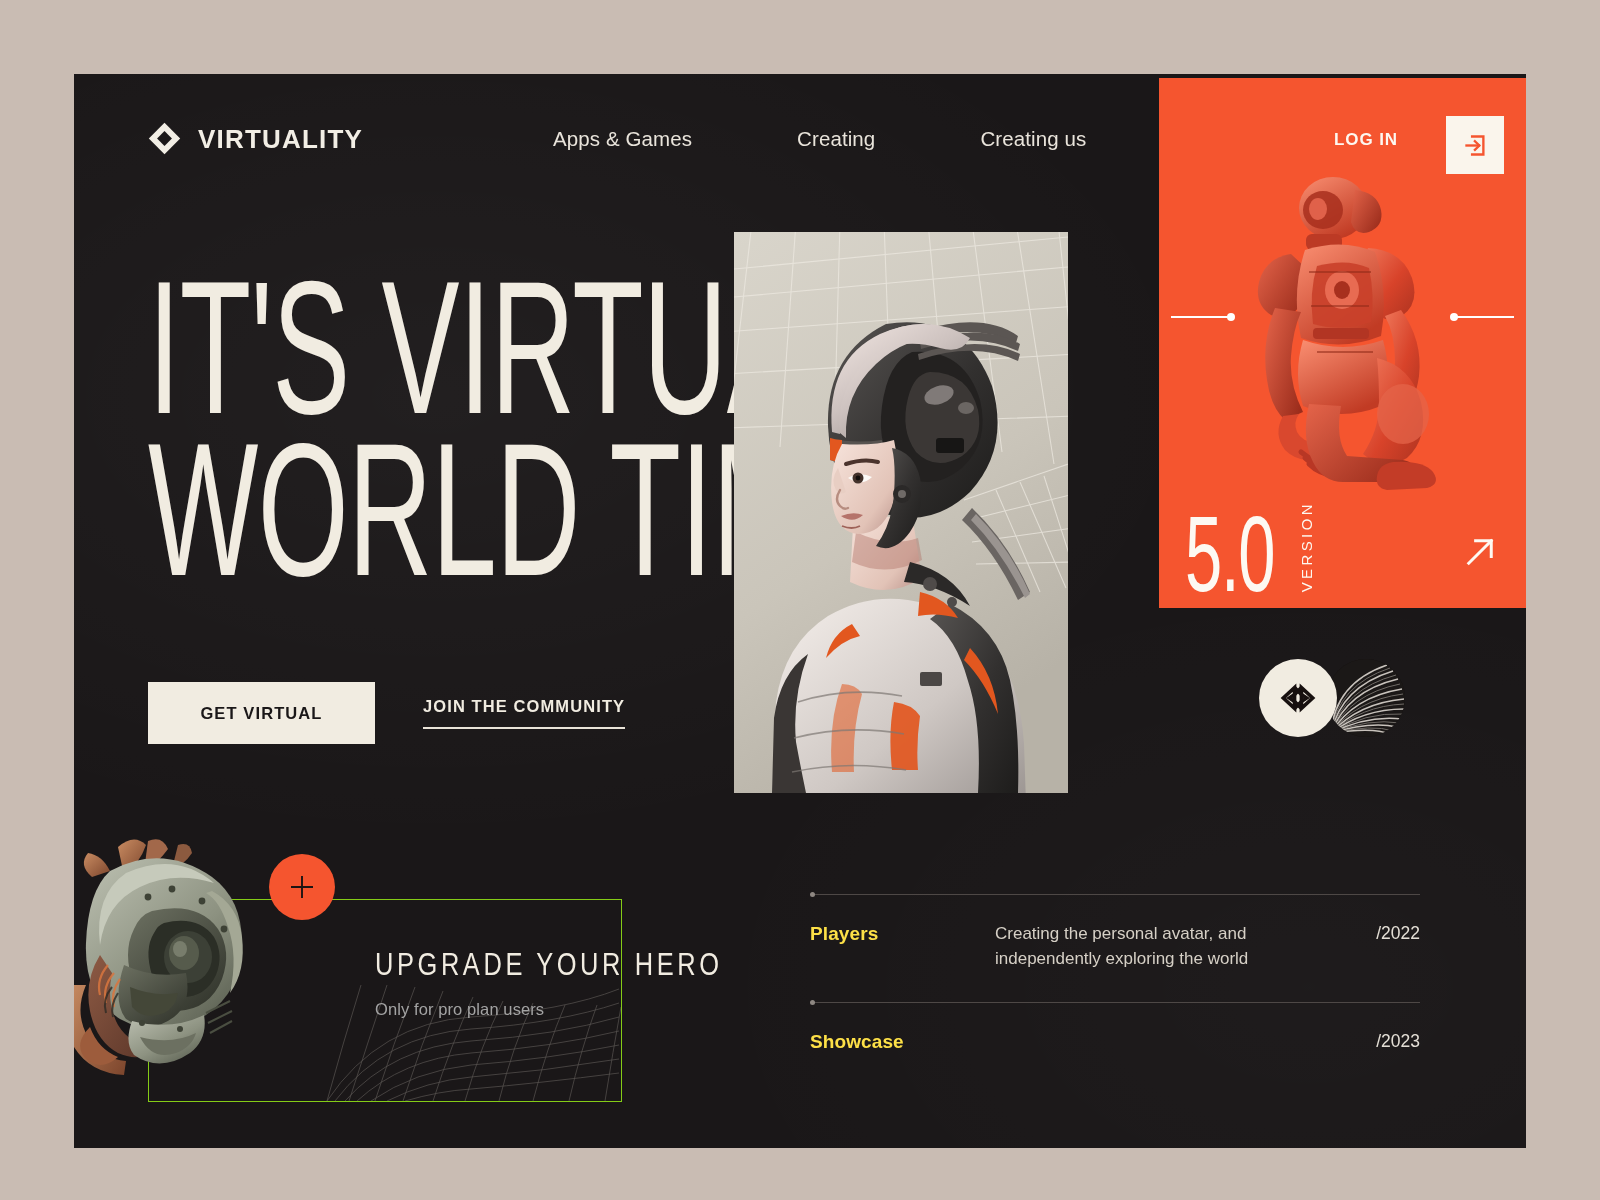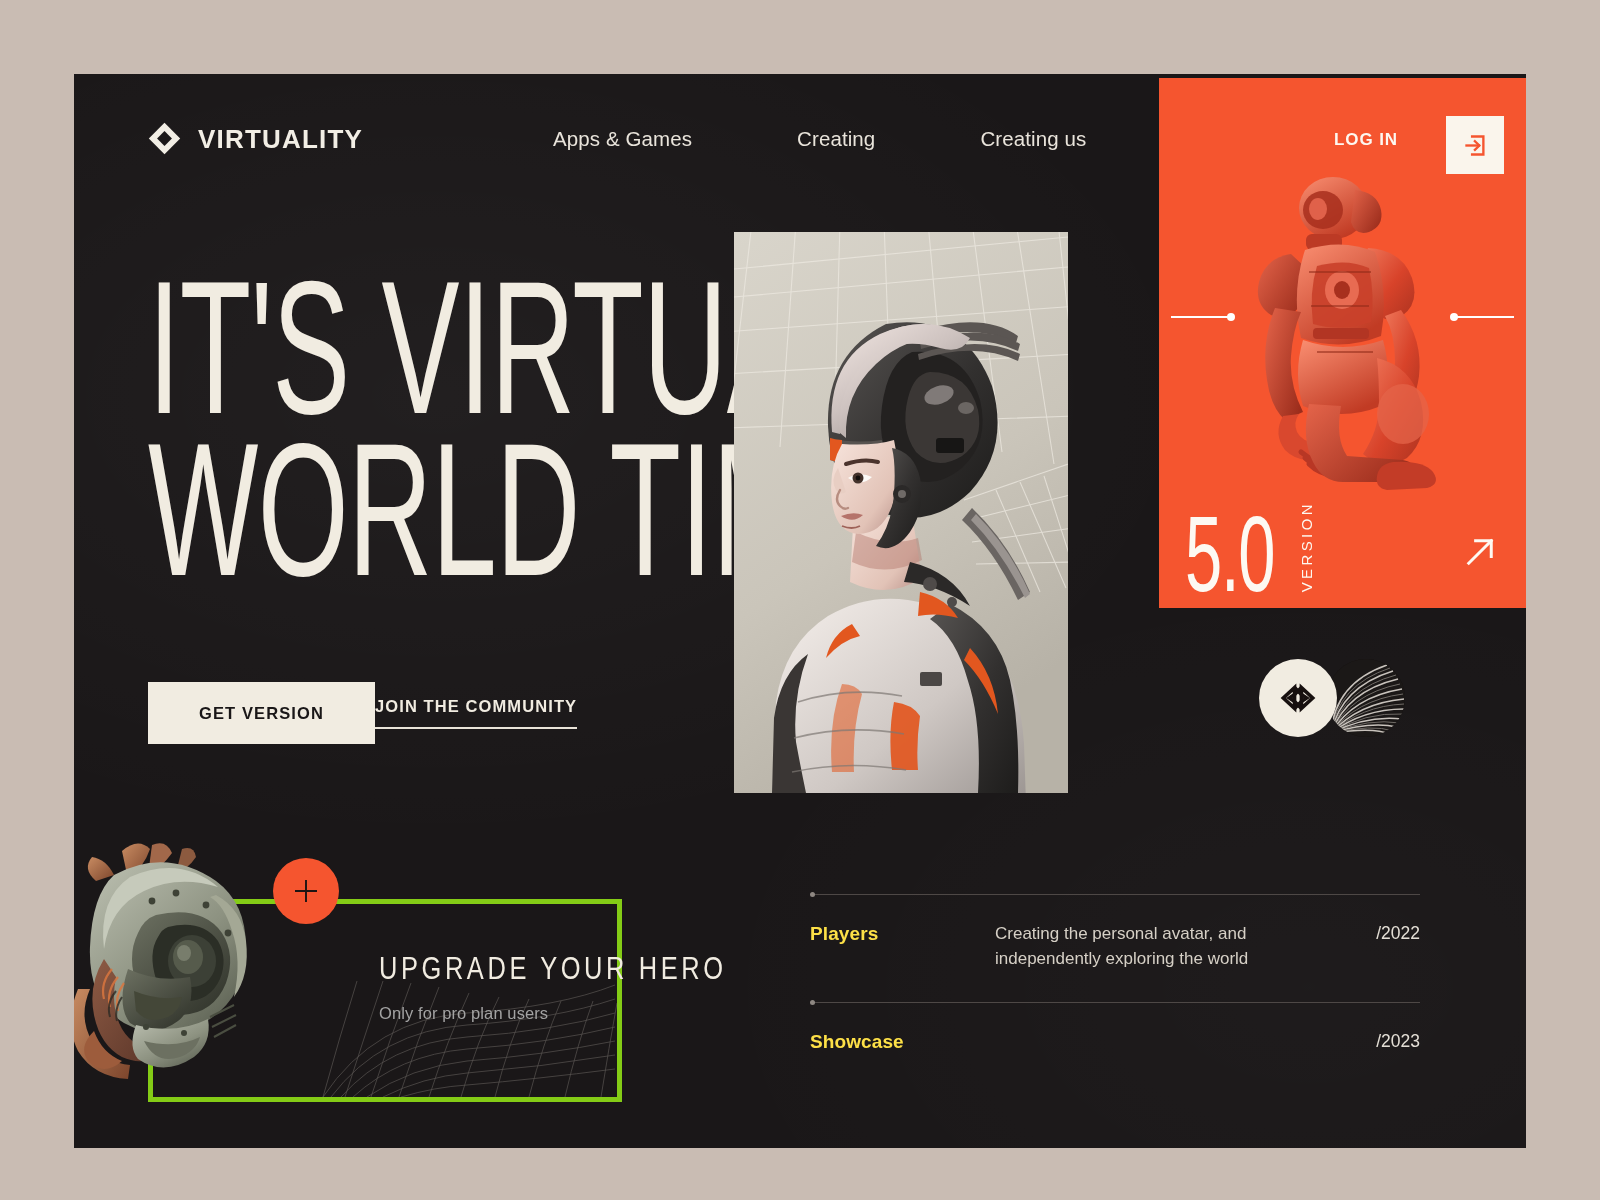--- a/index.html
+++ b/index.html
@@ -238,20 +238,21 @@
     color: #1a1718;
     border: none;
     font-family: "Liberation Sans", sans-serif;
     font-size: 16.5px;
     font-weight: 700;
     letter-spacing: 1.1px;
     cursor: pointer;
   }
 
   .btn-link {
+    margin-left: 48px;
     color: #f1ece1;
     font-size: 16.5px;
     font-weight: 700;
     letter-spacing: 1.1px;
     text-decoration: none;
     padding-bottom: 11px;
     border-bottom: 2px solid #e9e3d8;
     cursor: pointer;
     text-align: center;
   }
@@ -302,21 +303,21 @@
     cursor: pointer;
   }
 
   
   .upgrade-card {
     position: absolute;
     left: 74px;
     top: 825px;
     width: 474px;
     height: 203px;
-    border: 5px solid #84cc16;
+    border: 1px solid #84cc16;
     z-index: 10;
     cursor: pointer;
   }
 
   .upgrade-mesh {
     position: absolute;
     right: 0;
     bottom: 0;
     width: 300px;
     height: 118px;
@@ -544,21 +545,21 @@
       </div>
 
     </div>
 
     <h1 class="headline">
       <div class="headline-line">IT'S VIRTUAL</div>
       <div class="headline-line">WORLD TIME</div>
     </h1>
 
     <div class="cta-row">
-      <button class="btn-primary">GET VERSION</button>
+      <button class="btn-primary">GET VIRTUAL</button>
       <a class="btn-link">JOIN THE COMMUNITY</a>
     </div>
 
     <div class="hero-figure">
       <svg width="334" height="561" viewBox="0 0 334 561">
         <defs>
           <linearGradient id="bgG" x1="0" y1="0" x2="0.4" y2="1">
             <stop offset="0%" stop-color="#d9d5cb"></stop>
             <stop offset="60%" stop-color="#cac5ba"></stop>
             <stop offset="100%" stop-color="#b7b2a7"></stop>

